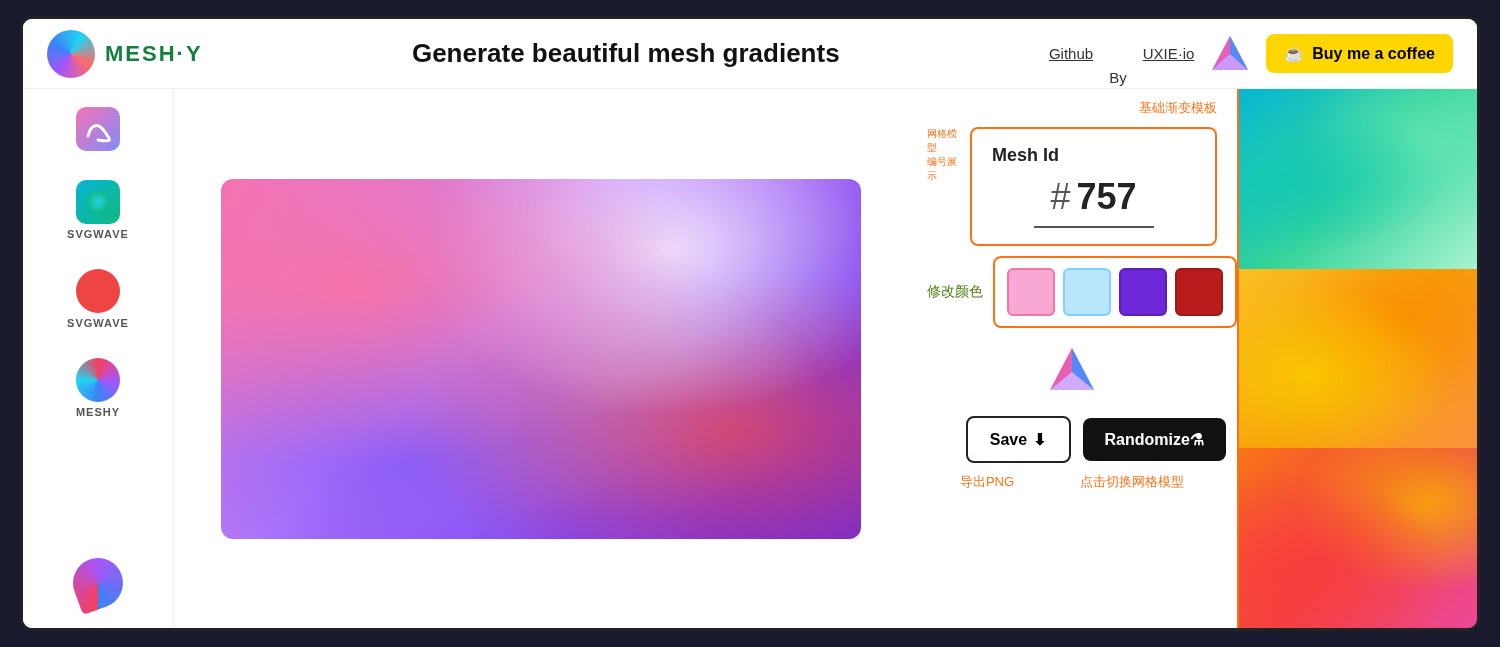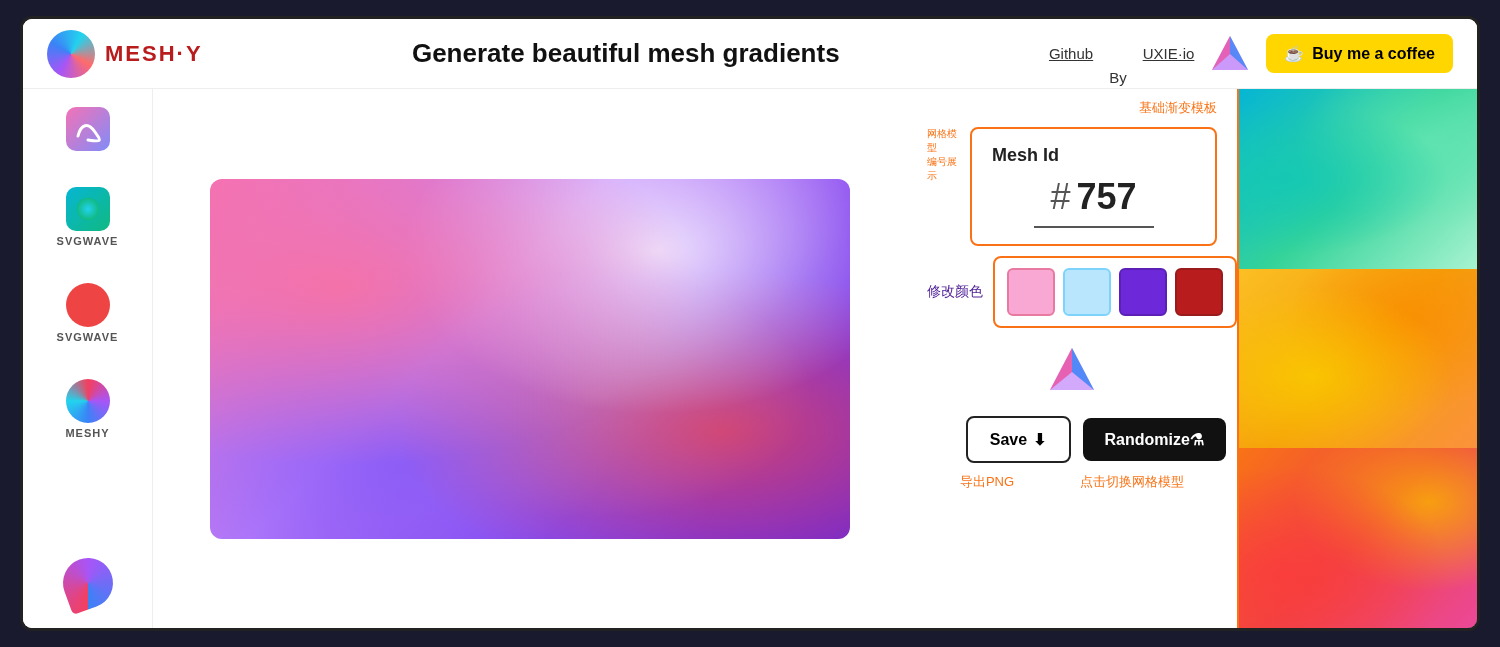--- a/index.html
+++ b/index.html
@@ -41,21 +41,21 @@
     .logo-sphere {
       width: 48px;
       height: 48px;
       border-radius: 50%;
       background: conic-gradient(from 120deg, #ff6b6b, #a855f7, #3b82f6, #22d3ee, #ff6b6b);
     }
     .logo-text {
       font-size: 22px;
       font-weight: 600;
       letter-spacing: 2px;
-      color: #b91c1c;
+      color: #15803d;
     }
     .header-title {
       flex: 1;
       text-align: center;
       font-size: 26px;
       font-weight: 700;
       color: #111;
     }
     .header-right {
       display: flex;
@@ -97,27 +97,27 @@
       white-space: nowrap;
     }
     
     .main {
       display: flex;
       flex: 1;
       overflow: hidden;
     }
     
     .sidebar {
-      width: 130px;
+      width: 151px;
       background: #fff;
       display: flex;
       flex-direction: column;
       align-items: center;
       padding: 10px 0;
-      gap: 20px;
+      gap: 13px;
       border-right: 1px solid #eee;
       flex-shrink: 0;
     }
     .sidebar-item {
       display: flex;
       flex-direction: column;
       align-items: center;
       gap: 4px;
       padding: 8px 12px;
       cursor: pointer;
@@ -221,21 +221,21 @@
       color: #555;
       font-weight: 400;
     }
     .mesh-id-underline {
       width: 120px;
       height: 2px;
       background: #555;
       margin: 8px auto 0;
     }
     .color-annotation {
-      color: #4c1d95;
+      color: #4d7c0f;
       font-size: 14px;
       font-weight: 500;
       white-space: nowrap;
     }
     .color-swatches-box {
       border: 2px solid #f97316;
       border-radius: 8px;
       display: flex;
       align-items: center;
       gap: 8px;

